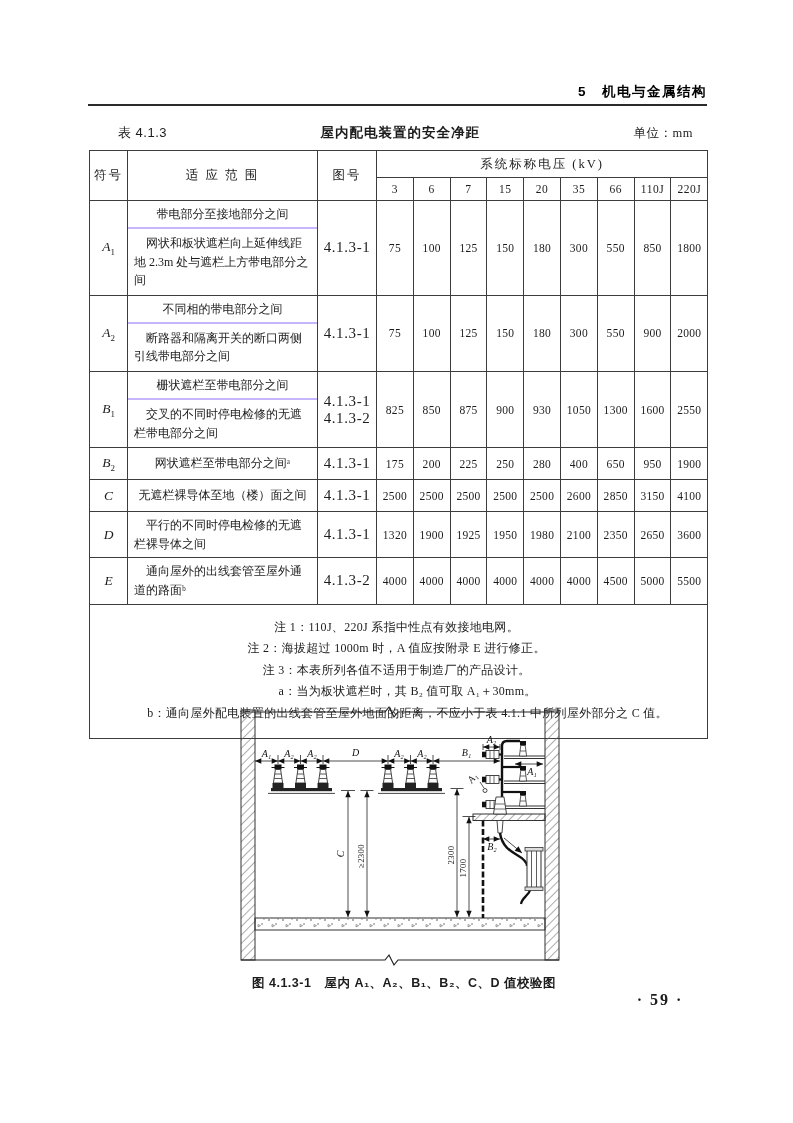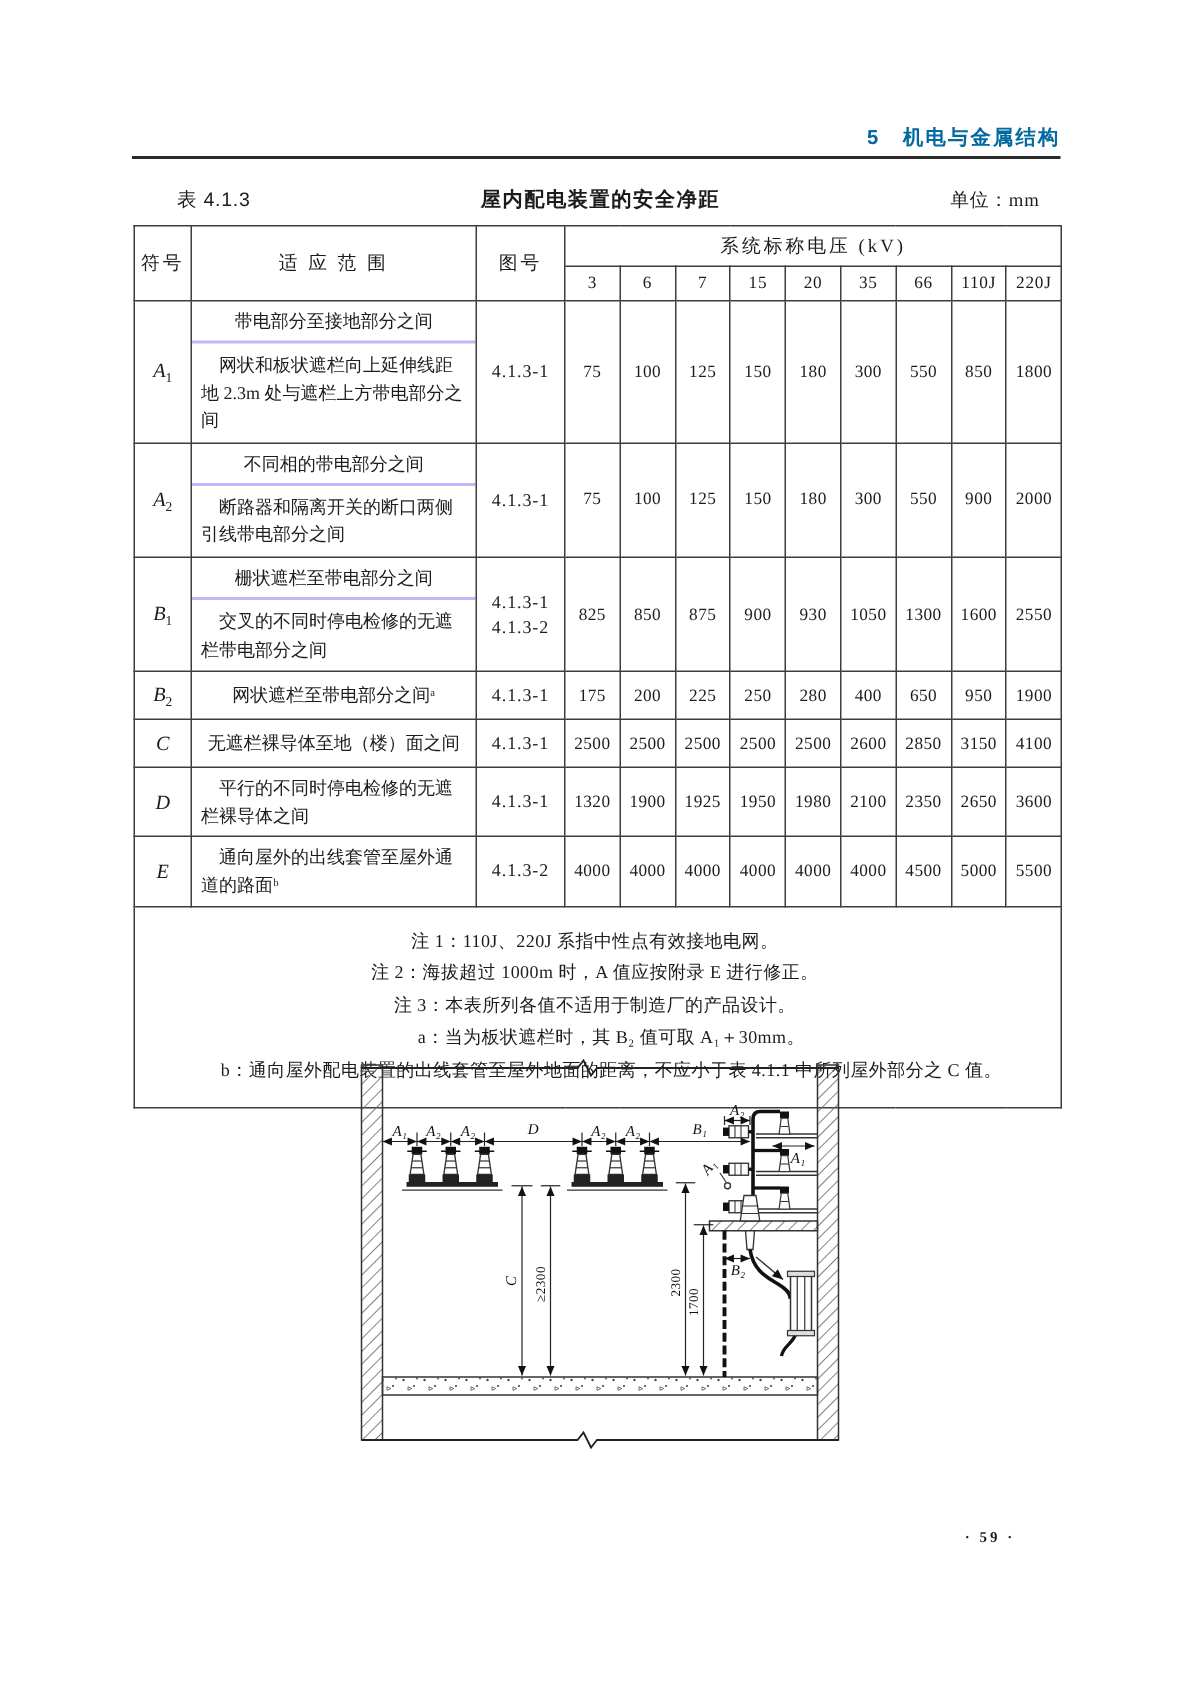--- a/index.html
+++ b/index.html
@@ -2,21 +2,21 @@
 <html><head>
 <meta charset="utf-8">
 <style>
   html,body{margin:0;padding:0;}
   body{width:793px;height:1123px;background:#ffffff;position:relative;
        font-family:"Liberation Serif","DejaVu Serif",serif;color:#1c1c1c;}
   #page{position:absolute;inset:0;background:#fff;}
 
   .running-head{position:absolute;top:83px;right:86px;
     font-family:"Liberation Sans","DejaVu Sans",sans-serif;
-    font-weight:bold;font-size:13.5px;letter-spacing:1.5px;color:#0369a1;}
+    font-weight:bold;font-size:13.5px;letter-spacing:1.5px;color:#000000;}
   .head-rule{position:absolute;left:88px;top:104px;width:619px;height:2px;background:#2a2a2a;}
 
   .title-row{position:absolute;left:88px;top:121px;width:619px;height:24px;
     display:flex;align-items:center;justify-content:space-between;}
   .tlabel{font-family:"Liberation Sans","DejaVu Sans",sans-serif;font-weight:normal;
     font-size:13px;padding-left:30px;letter-spacing:.5px;}
   .ttitle{font-family:"Liberation Sans","DejaVu Sans",sans-serif;font-weight:bold;
     font-size:13.5px;letter-spacing:1px;}
   .tunit{font-size:12.5px;padding-right:14px;letter-spacing:.5px;}
 
@@ -27,35 +27,35 @@
   .th1{height:26px;font-size:12.5px;letter-spacing:2px;}
   .vh{height:22px;font-size:11.5px;letter-spacing:.5px;}
   .sym{font-size:13.5px;}
   .sym i{font-style:italic;}
   .sym sub{font-size:9px;}
   .scope{padding:0;}
   .scope-part.first{height:26px;line-height:26px;border-bottom:2px solid #c4b5fd;}
   .scope-part.second{padding:5px 6px;display:flex;align-items:center;justify-content:center;min-height:28px;}
   .scope-single{padding:4px 6px;}
   .long{text-align:left;text-indent:1em;line-height:1.55;}
-  .fig{font-size:12px;letter-spacing:.6px;}
+  .fig{font-size:15px;letter-spacing:.6px;}
   .fig div{line-height:17px;}
   .val{font-size:11.5px;letter-spacing:.3px;}
   .notes{text-align:right;padding:12px 12px 14px 8px !important;font-size:12px;}
   .note-line{line-height:21.5px;letter-spacing:.3px;}
   .note-line.ind{padding-left:22px;}
 
   .figure-wrap{position:absolute;left:238px;top:700px;width:332px;}
   .figure-wrap svg{display:block;}
   .caption{margin-top:7px;text-align:center;
     font-family:"Liberation Sans","DejaVu Sans",sans-serif;
     font-weight:bold;font-size:12.5px;letter-spacing:.5px;white-space:nowrap;}
 
-  .page-number{position:absolute;left:620px;top:1020px;width:80px;text-align:center;
-    font-weight:bold;font-size:10px;letter-spacing:2px;}
+  .page-number{position:absolute;left:620px;top:991px;width:80px;text-align:center;
+    font-weight:bold;font-size:16px;letter-spacing:2px;}
 
   svg text{font-family:"Liberation Serif","DejaVu Serif",serif;font-size:10px;font-style:italic;fill:#111;}
   svg text.num{font-style:normal;font-size:8.8px;letter-spacing:.3px;}
 </style>
 </head>
 <body>
 
 <div id="page">
 
   <div class="running-head">5　机电与金属结构</div>
@@ -390,16 +390,17 @@
         <line x1="212.5" y1="88.5" x2="225.5" y2="88.5"></line>
         <line x1="219" y1="89" x2="219" y2="217" marker-start="url(#arr)" marker-end="url(#arr)"></line>
         <line x1="224.5" y1="116.5" x2="237.5" y2="116.5"></line>
         <line x1="231" y1="117" x2="231" y2="217" marker-start="url(#arr)" marker-end="url(#arr)"></line>
       </g>
       <text transform="translate(106,154) rotate(-90)" text-anchor="middle">C</text>
       <text class="num" transform="translate(125.5,156) rotate(-90)" text-anchor="middle">≥2300</text>
       <text class="num" transform="translate(215.5,155) rotate(-90)" text-anchor="middle">2300</text>
       <text class="num" transform="translate(227.5,168) rotate(-90)" text-anchor="middle">1700</text>
     </svg>
+    <div class="caption">图 4.1.3-1　屋内 A₁、A₂、B₁、B₂、C、D 值校验图</div>
   </div>
 
   <div class="page-number">· 59 ·</div>
 </div>
 
 </body></html>

